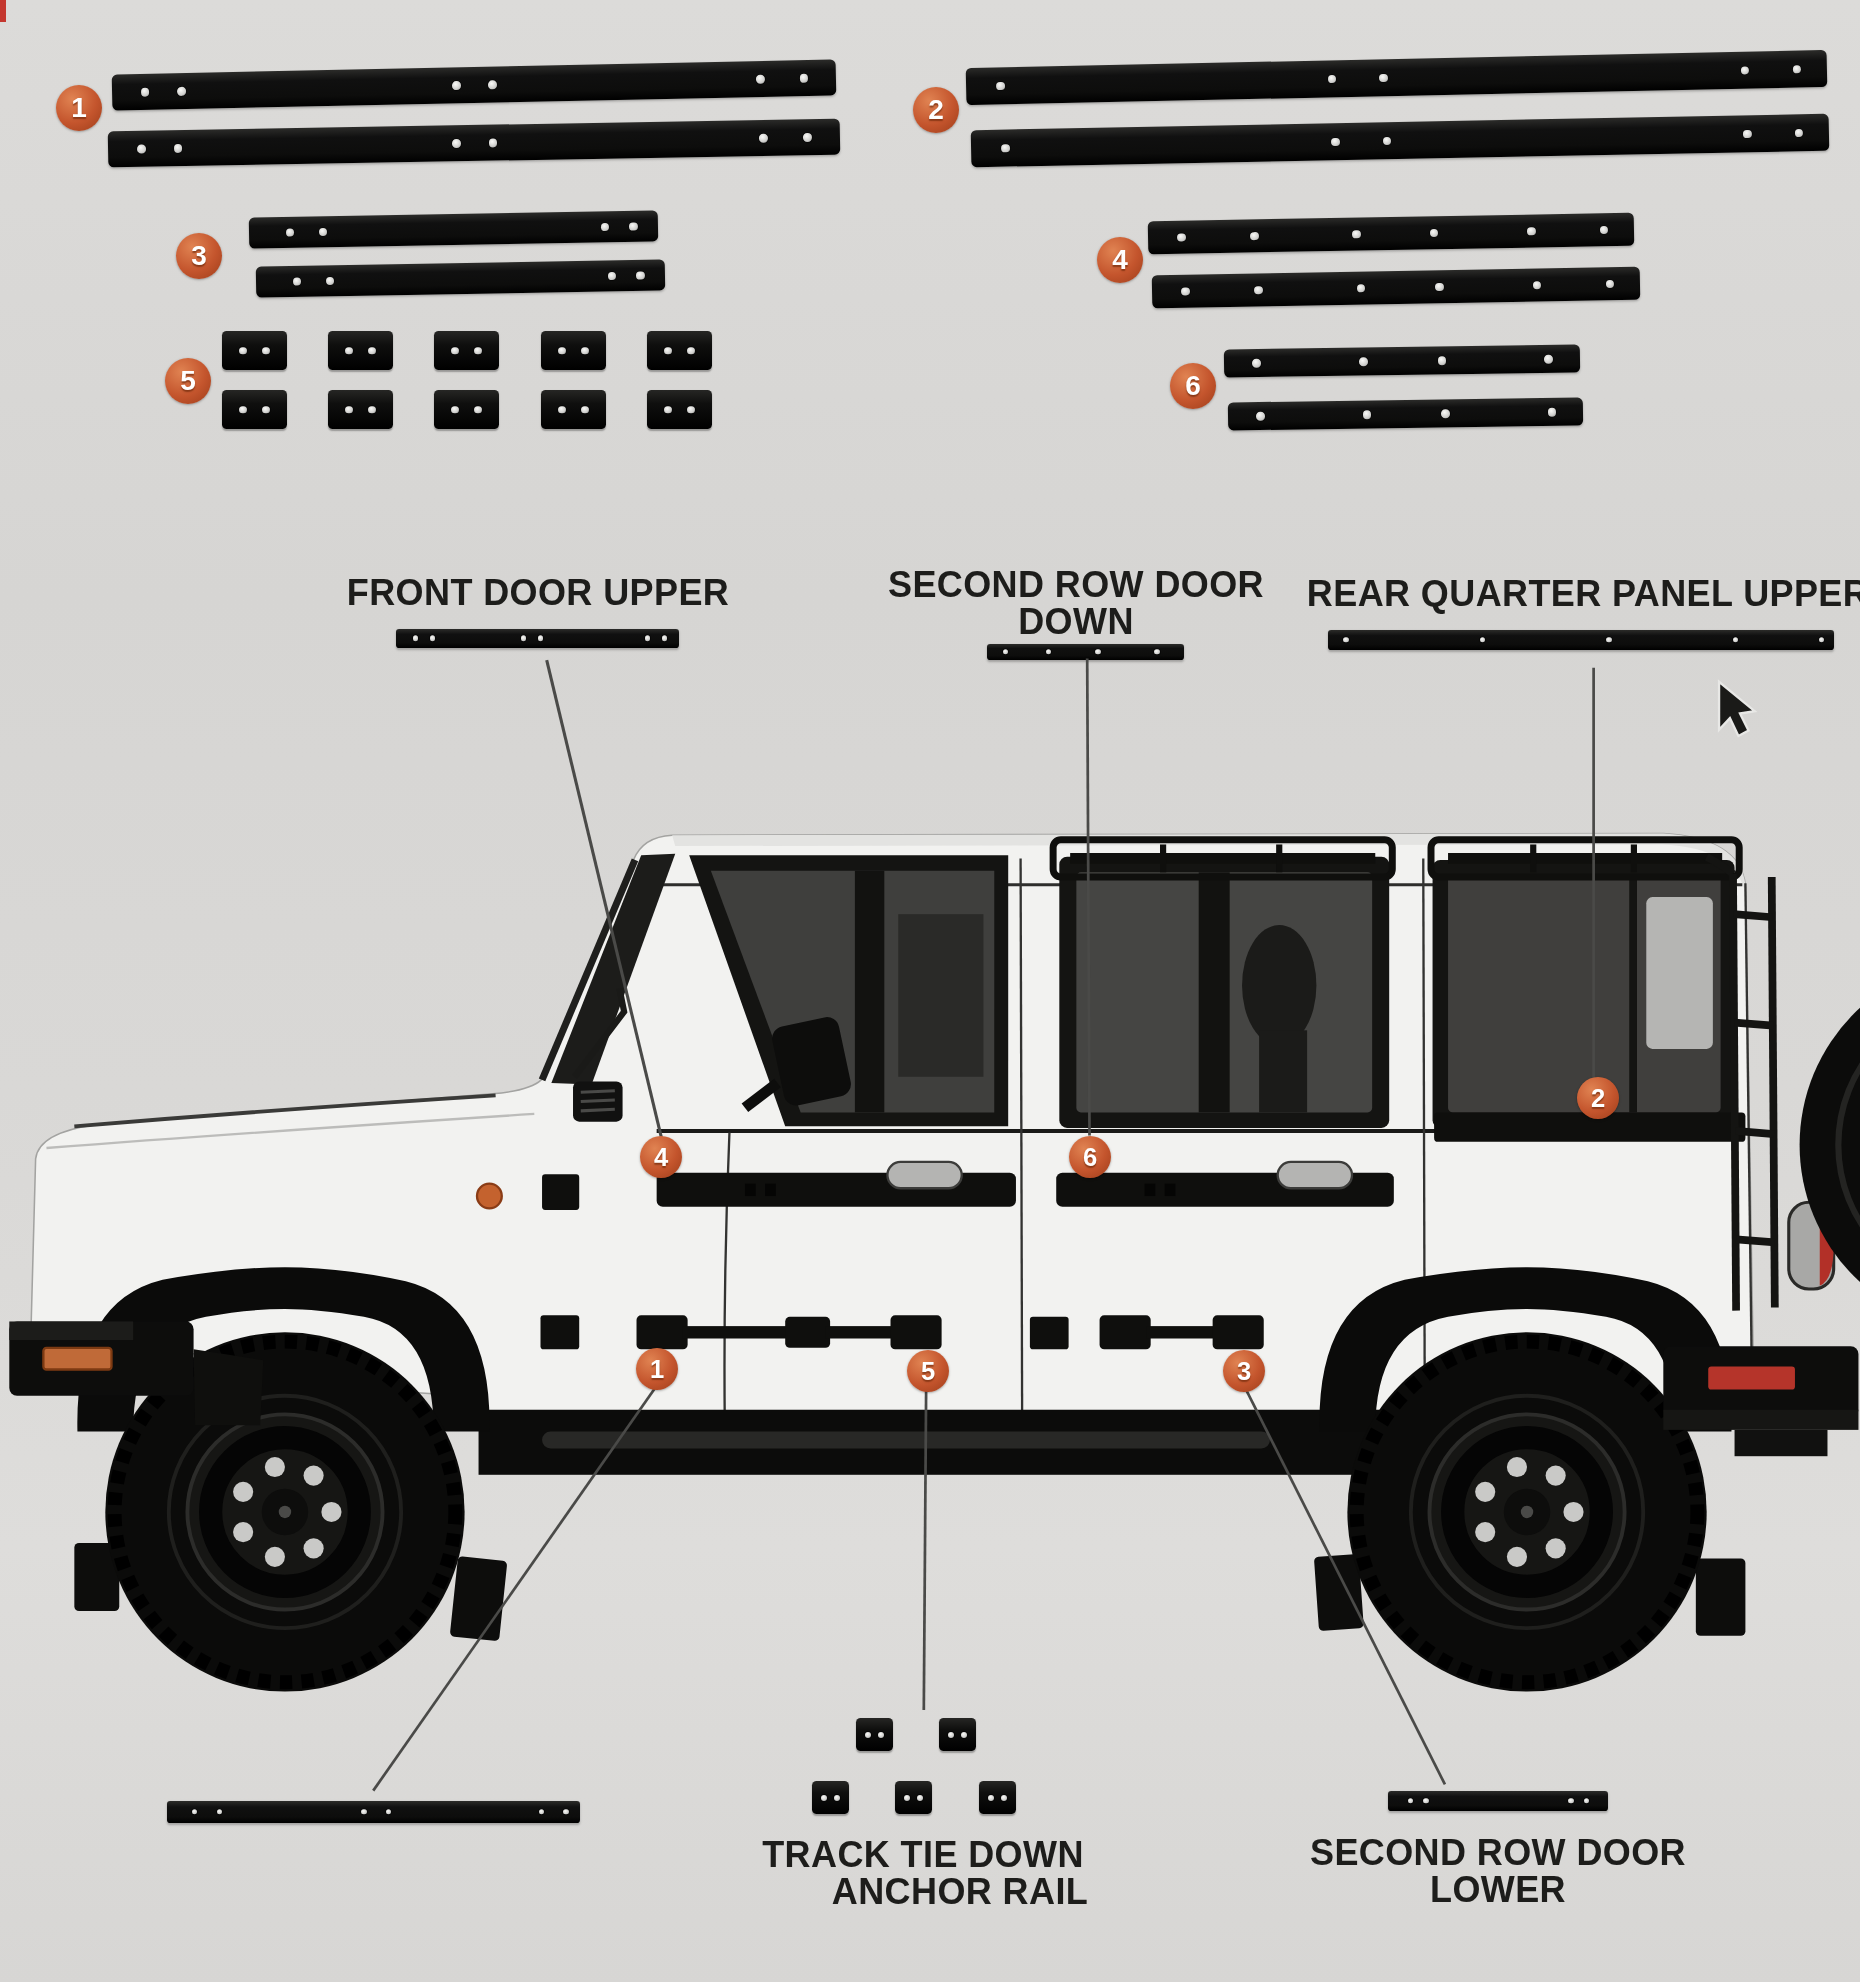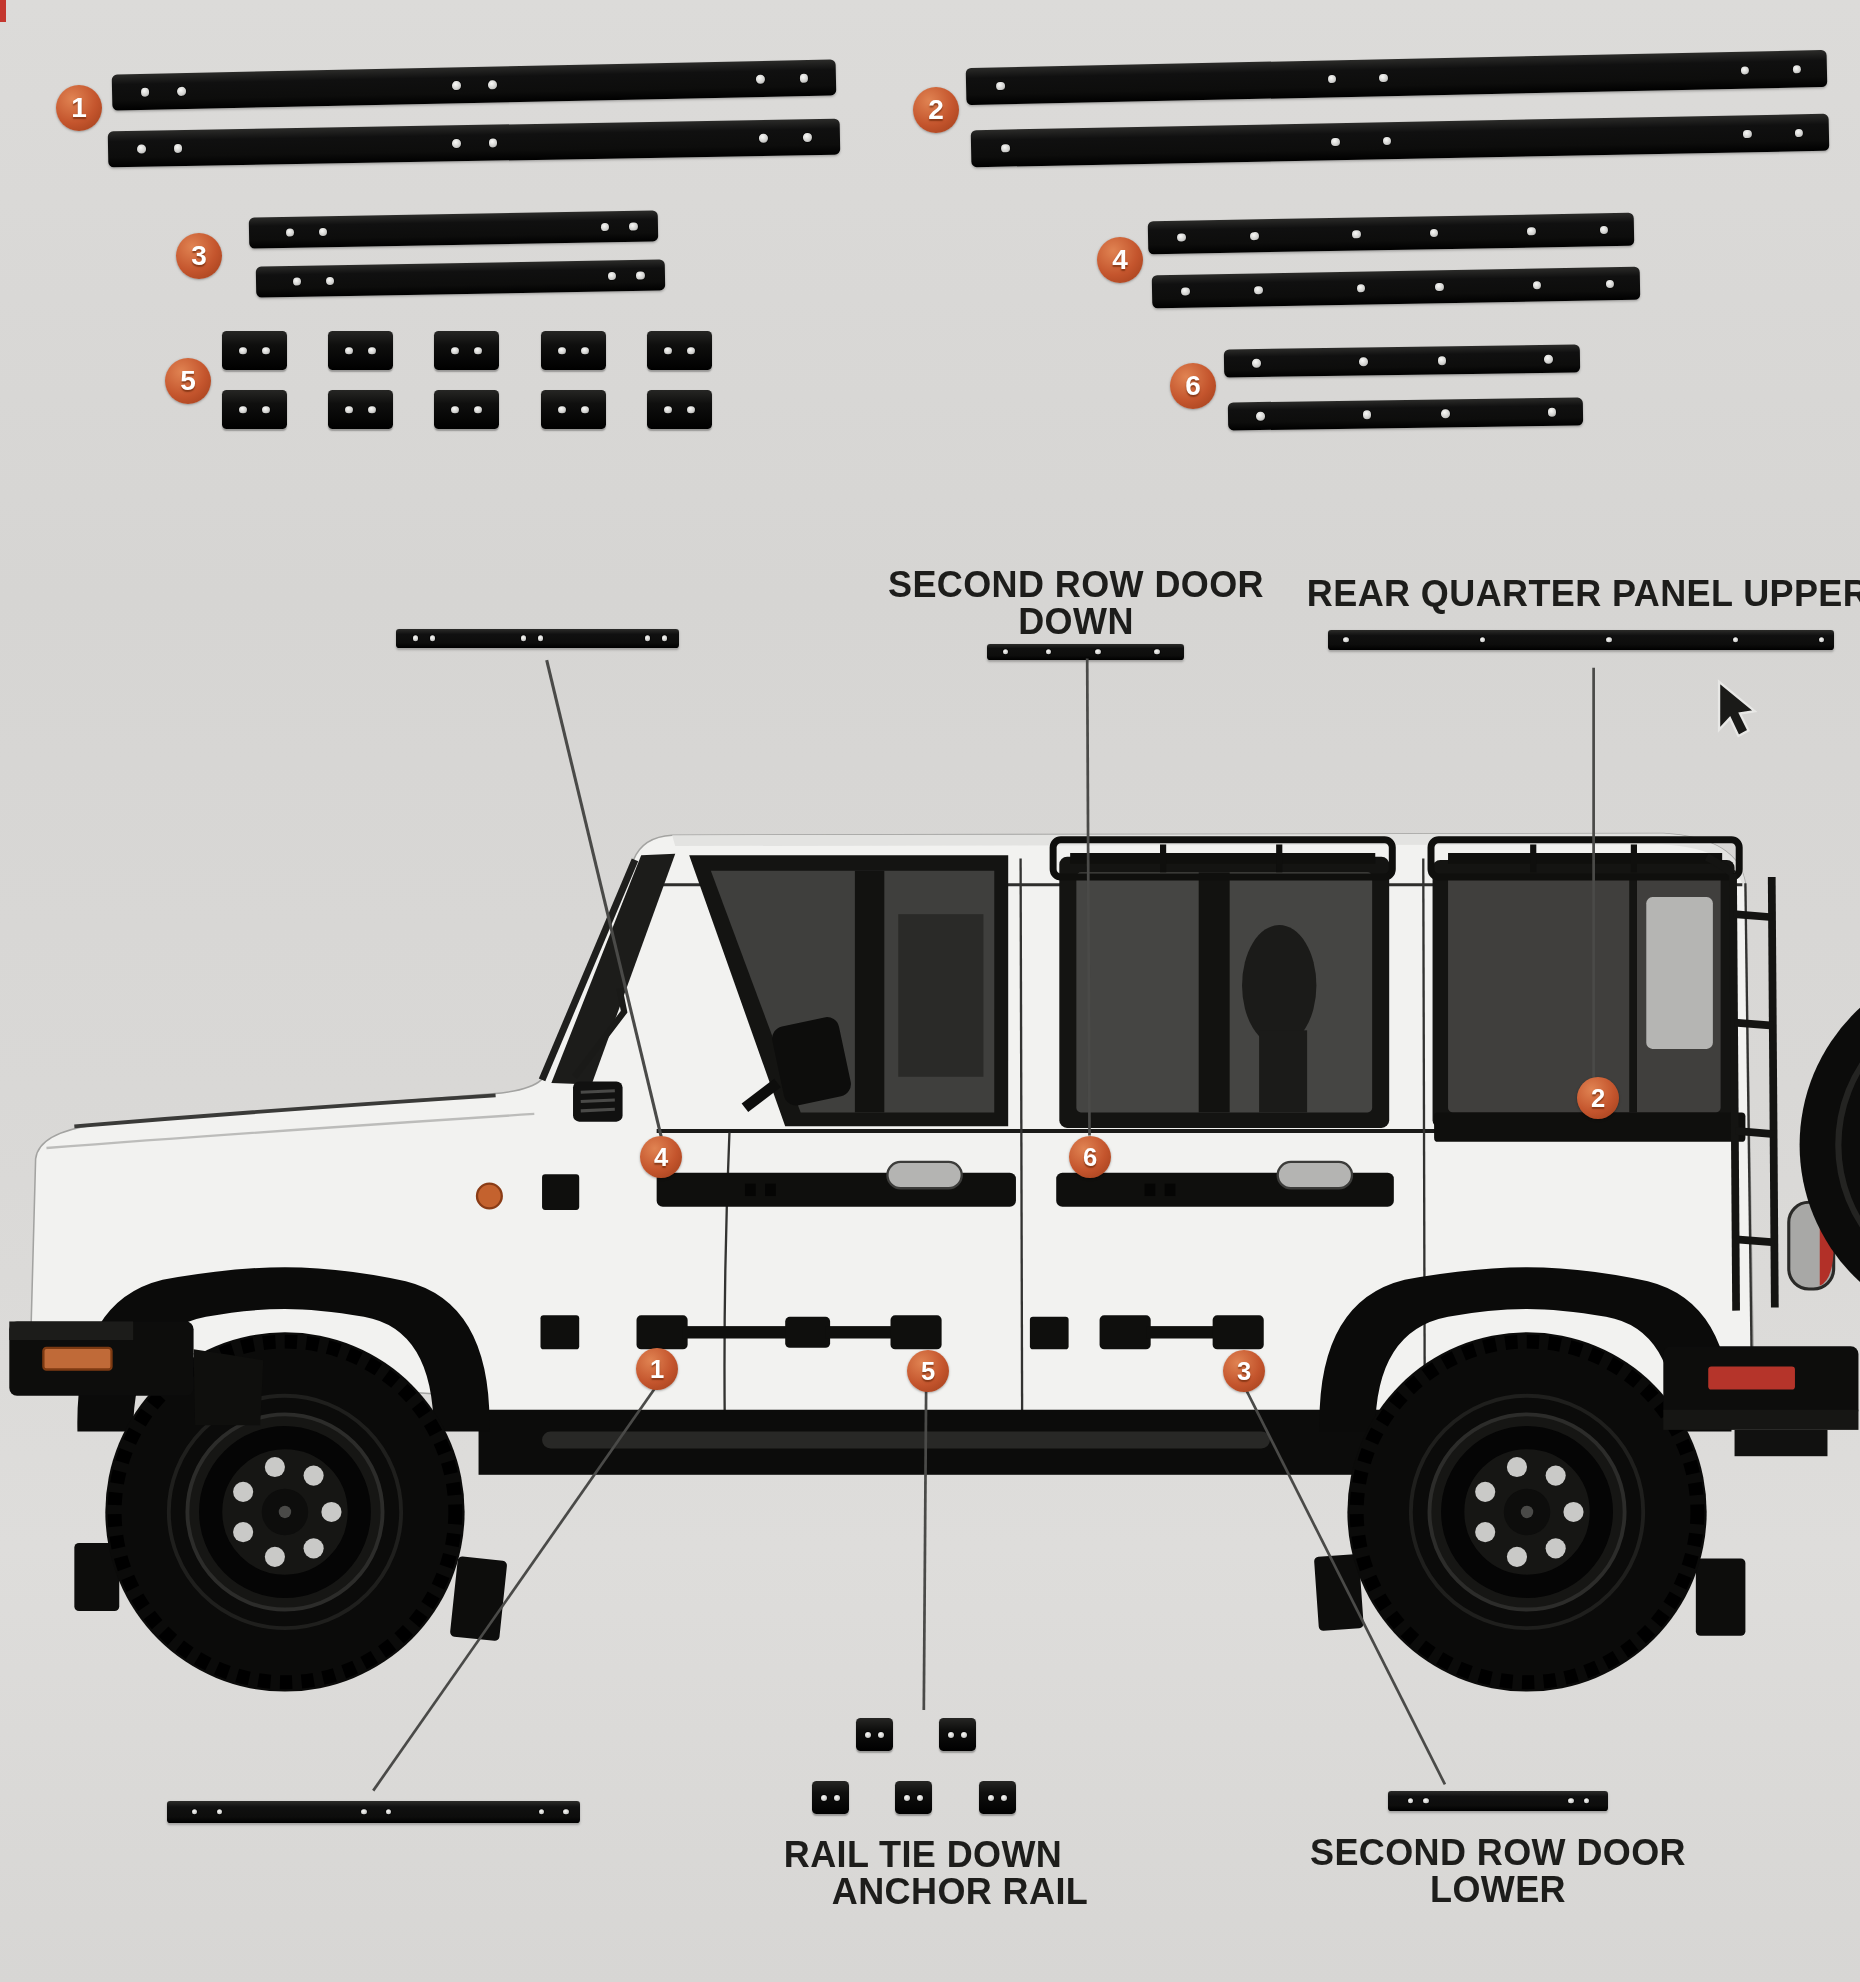--- a/index.html
+++ b/index.html
@@ -149,20 +149,21 @@
       <span class="rivet" style="left: 60%;"></span>
       <span class="rivet" style="left: 90%;"></span>
     </div>
   <div class="rail" style="left:1228px;top:400px;width:355px;height:28px;transform:rotate(-0.8deg);">
       <span class="rivet" style="left: 8%;"></span>
       <span class="rivet" style="left: 38%;"></span>
       <span class="rivet" style="left: 60%;"></span>
       <span class="rivet" style="left: 90%;"></span>
     </div>
 
+  <div class="lbl" style="left:538px;top:572px;">FRONT DOOR UPPER</div>
   <div class="rail thin" style="left:396px;top:629px;width:283px;height:18.6px;">
       <span class="rivet" style="left: 6%;"></span>
       <span class="rivet" style="left: 12%;"></span>
       <span class="rivet" style="left: 44%;"></span>
       <span class="rivet" style="left: 50%;"></span>
       <span class="rivet" style="left: 88%;"></span>
       <span class="rivet" style="left: 94%;"></span>
     </div>
 
   <div class="lbl" style="left:1076px;top:564px;">SECOND ROW DOOR</div>
@@ -375,21 +376,21 @@
       <span class="rivet" style="left: 60%;"></span>
     </div>
   <div class="clip mini" style="left:895px;top:1781px;width:37px;height:33px;">
       <span class="rivet" style="left: 24%;"></span>
       <span class="rivet" style="left: 60%;"></span>
     </div>
   <div class="clip mini" style="left:979px;top:1781px;width:37px;height:33px;">
       <span class="rivet" style="left: 24%;"></span>
       <span class="rivet" style="left: 60%;"></span>
     </div>
-  <div class="lbl" style="left:923px;top:1834px;">RAIL TIE DOWN</div>
+  <div class="lbl" style="left:923px;top:1834px;">TRACK TIE DOWN</div>
   <div class="lbl" style="left:923px;top:1871px;margin-left:37px;">ANCHOR RAIL</div>
 
   <div class="rail thin" style="left:1388px;top:1791px;width:220px;height:20px;">
       <span class="rivet" style="left: 9%;"></span>
       <span class="rivet" style="left: 16%;"></span>
       <span class="rivet" style="left: 82%;"></span>
       <span class="rivet" style="left: 89%;"></span>
     </div>
   <div class="lbl" style="left:1498px;top:1832px;">SECOND ROW DOOR</div>
   <div class="lbl" style="left:1498px;top:1869px;">LOWER</div>

